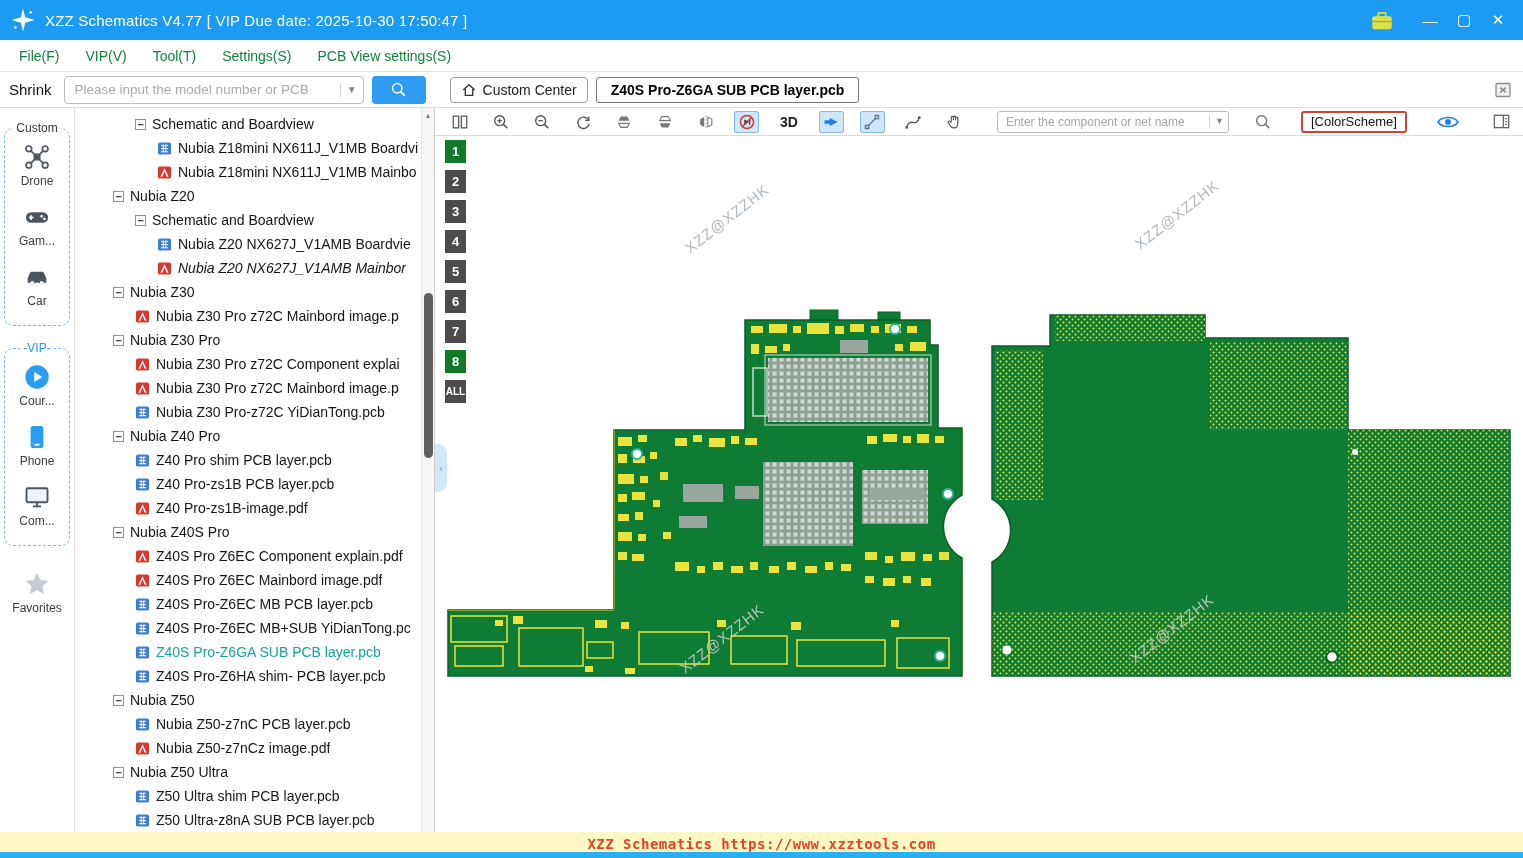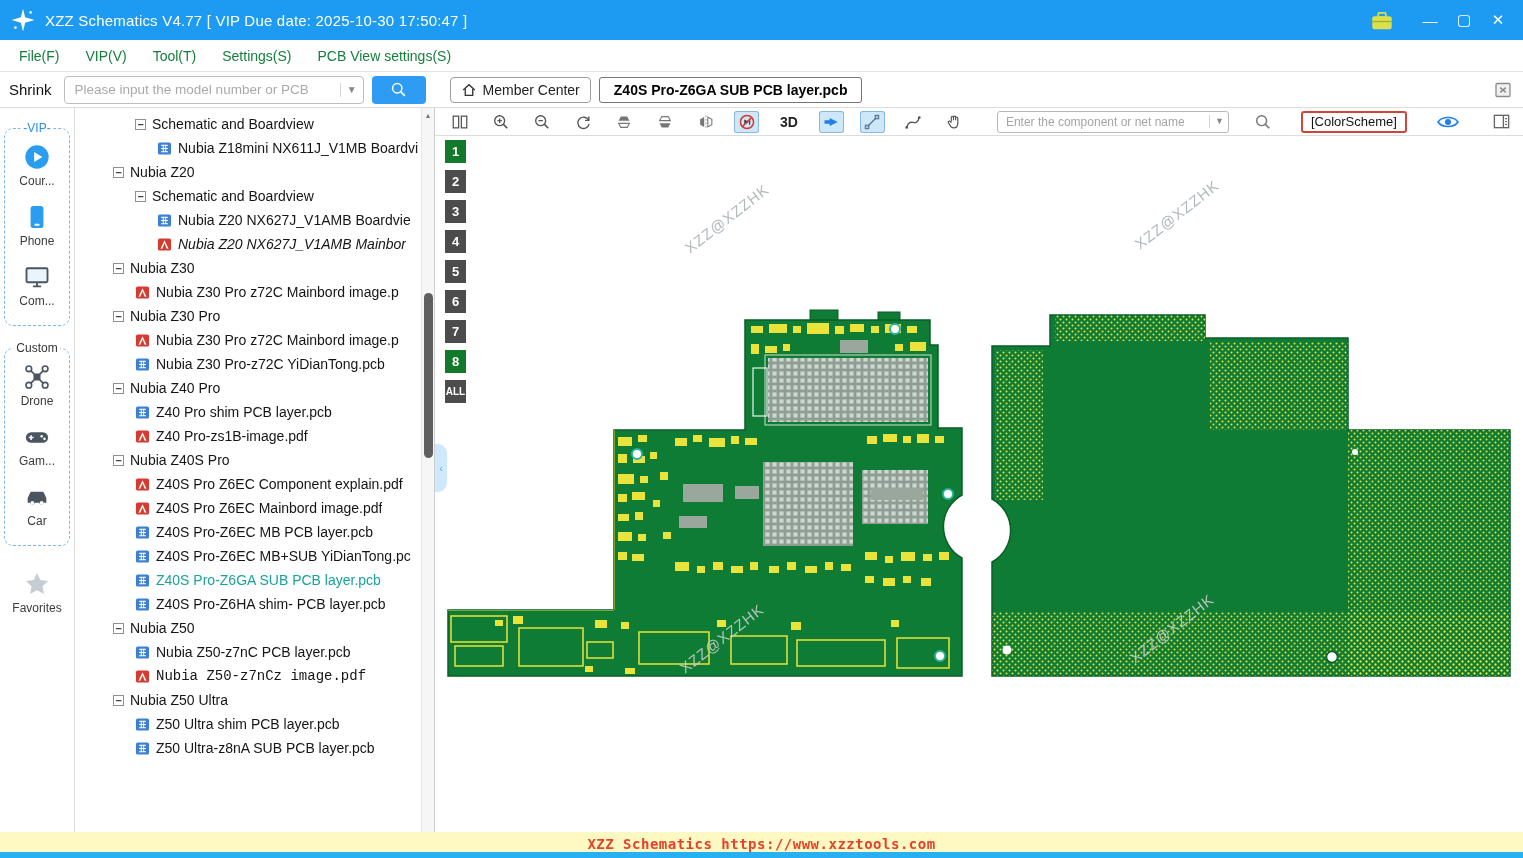--- a/index.html
+++ b/index.html
@@ -149,59 +149,35 @@
       <svg viewBox="0 0 20 20">
           <circle cx="8.5" cy="8.5" r="5.5" fill="none" stroke="#fff" stroke-width="1.8"></circle>
           <path d="M12.8 12.8 L17.5 17.5" stroke="#fff" stroke-width="2"></path>
         </svg>
     </button>
     <div class="member">
       <svg viewBox="0 0 18 18">
           <path d="M2.5 9 L9 3 L15.5 9" fill="none" stroke="#333" stroke-width="1.5"></path>
           <path d="M4.8 8 V15 H13.2 V8" fill="none" stroke="#333" stroke-width="1.5"></path>
         </svg>
-      <span>Member Center</span>
+      <span>Custom Center</span>
     </div>
     <div class="tab">Z40S Pro-Z6GA SUB PCB layer.pcb</div>
     <span class="topspacer"></span>
     <span class="tb-right">
       <svg viewBox="0 0 20 20">
           <rect x="3" y="3.5" width="14" height="13" rx="1" fill="#f0f0f0" stroke="#8c8c8c" stroke-width="1.3"></rect>
           <path d="M7.2 7.7 l5.6 4.6 M12.8 7.7 l-5.6 4.6" stroke="#8c8c8c" stroke-width="1.5"></path>
         </svg>
     </span>
   </div>
 
   <div class="main">
 
     <div class="sidebar">
-      <div class="sbgroup">
-        <span class="sblegend vip">-VIP-</span>
-        <div class="sbitem">
-          <span class="sbicon"><svg viewBox="0 0 24 24">
-                <circle cx="12" cy="12" r="10" fill="#2b9df0"></circle>
-                <path d="M9.6 7.8 l7 4.2 -7 4.2 Z" fill="#fff"></path>
-              </svg></span>
-          <span class="sblabel">Cour...</span>
-        </div>
-        <div class="sbitem">
-          <span class="sbicon"><svg viewBox="0 0 24 24">
-                <rect x="6.5" y="2.5" width="11" height="19" rx="2.5" fill="#2b9df0"></rect>
-                <rect x="9.8" y="17.8" width="4.4" height="1.7" rx="0.8" fill="#fff"></rect>
-              </svg></span>
-          <span class="sblabel">Phone</span>
-        </div>
-        <div class="sbitem">
-          <span class="sbicon"><svg viewBox="0 0 24 24">
-                <rect x="3" y="4.5" width="18" height="12" rx="1" fill="#eaf4fd" stroke="#4a5560" stroke-width="1.6"></rect>
-                <path d="M8.5 20 h7 M12 16.5 v3.5" stroke="#4a5560" stroke-width="1.6" fill="none"></path>
-              </svg></span>
-          <span class="sblabel">Com...</span>
-        </div>
-      </div>
       <div class="sbgroup">
         <span class="sblegend custom">Custom</span>
         <div class="sbitem">
           <span class="sbicon"><svg viewBox="0 0 24 24">
                 <circle cx="5" cy="5" r="2.4" fill="none" stroke="#4a5560" stroke-width="1.4"></circle>
                 <circle cx="19" cy="5" r="2.4" fill="none" stroke="#4a5560" stroke-width="1.4"></circle>
                 <circle cx="5" cy="19" r="2.4" fill="none" stroke="#4a5560" stroke-width="1.4"></circle>
                 <circle cx="19" cy="19" r="2.4" fill="none" stroke="#4a5560" stroke-width="1.4"></circle>
                 <rect x="9" y="9" width="6" height="6" rx="1.5" fill="#4a5560"></rect>
                 <path d="M6.8 6.8 l3 3 m4.4 0 l3-3 M6.8 17.2 l3-3 m4.4 0 l3 3" stroke="#4a5560" stroke-width="1.4"></path>
@@ -219,20 +195,44 @@
         </div>
         <div class="sbitem">
           <span class="sbicon"><svg viewBox="0 0 24 24">
                 <path d="M4 13 l2-4.5 c.3-.7 1-1 1.7-1 h8.6 c.7 0 1.4.3 1.7 1 L20 13 v4 h-2.2 a2 2 0 0 1 -3.9 0 h-3.8 a2 2 0 0 1 -3.9 0 H4 Z" fill="#4a5560"></path>
                 <circle cx="8" cy="17" r="1.6" fill="#fff"></circle>
                 <circle cx="16" cy="17" r="1.6" fill="#fff"></circle>
               </svg></span>
           <span class="sblabel">Car</span>
         </div>
       </div>
+      <div class="sbgroup">
+        <span class="sblegend vip">-VIP-</span>
+        <div class="sbitem">
+          <span class="sbicon"><svg viewBox="0 0 24 24">
+                <circle cx="12" cy="12" r="10" fill="#2b9df0"></circle>
+                <path d="M9.6 7.8 l7 4.2 -7 4.2 Z" fill="#fff"></path>
+              </svg></span>
+          <span class="sblabel">Cour...</span>
+        </div>
+        <div class="sbitem">
+          <span class="sbicon"><svg viewBox="0 0 24 24">
+                <rect x="6.5" y="2.5" width="11" height="19" rx="2.5" fill="#2b9df0"></rect>
+                <rect x="9.8" y="17.8" width="4.4" height="1.7" rx="0.8" fill="#fff"></rect>
+              </svg></span>
+          <span class="sblabel">Phone</span>
+        </div>
+        <div class="sbitem">
+          <span class="sbicon"><svg viewBox="0 0 24 24">
+                <rect x="3" y="4.5" width="18" height="12" rx="1" fill="#eaf4fd" stroke="#4a5560" stroke-width="1.6"></rect>
+                <path d="M8.5 20 h7 M12 16.5 v3.5" stroke="#4a5560" stroke-width="1.6" fill="none"></path>
+              </svg></span>
+          <span class="sblabel">Com...</span>
+        </div>
+      </div>
       <div class="sbitem favorites">
         <span class="sbicon"><svg viewBox="0 0 24 24">
               <path d="M12 2.5 l2.9 6 6.6 .9 -4.8 4.6 1.2 6.5 -5.9 -3.1 -5.9 3.1 1.2 -6.5 -4.8 -4.6 6.6 -.9 Z" fill="#c7ccd4"></path>
             </svg></span>
         <span class="sblabel">Favorites</span>
       </div>
     </div>
 
     <div class="treepanel">
       <div class="tree">
@@ -240,20 +240,27 @@
             <span class="exp">−</span>
             <span class="tlabel">Schematic and Boardview</span>
           </div>
           <div class="trow" style="padding-left: 82px; align-items: center;">
             <svg class="fico" viewBox="0 0 16 16">
               <rect x="1" y="1.5" width="14" height="13" rx="2" fill="#3f7fd0"></rect>
               <path d="M4.3 4.6h7.4M4.3 8h7.4M4.3 11.4h7.4M6.7 4.6v6.8M9.3 4.6v6.8" stroke="#fff" stroke-width="1.1" fill="none"></path>
             </svg>
             <span class="tlabel">Nubia Z18mini NX611J_V1MB Boardvi</span>
           </div>
+          <div class="trow" style="padding-left: 82px;">
+            <svg class="fico" viewBox="0 0 16 16">
+              <rect x="1" y="1.5" width="14" height="13" rx="2" fill="#d63a2f"></rect>
+              <path d="M8 3.4 L12.3 12.6 H10.4 L8 7 L5.6 12.6 H3.7 Z" fill="#fff"></path>
+            </svg>
+            <span class="tlabel">Nubia Z18mini NX611J_V1MB Mainbo</span>
+          </div>
           <div class="trow" style="padding-left: 38px;">
             <span class="exp">−</span>
             <span class="tlabel">Nubia Z20</span>
           </div>
           <div class="trow" style="padding-left: 60px;">
             <span class="exp">−</span>
             <span class="tlabel">Schematic and Boardview</span>
           </div>
           <div class="trow" style="padding-left: 82px;">
             <svg class="fico" viewBox="0 0 16 16">
@@ -282,20 +289,27 @@
           </div>
           <div class="trow" style="padding-left: 38px;">
             <span class="exp">−</span>
             <span class="tlabel">Nubia Z30 Pro</span>
           </div>
           <div class="trow" style="padding-left: 60px;">
             <svg class="fico" viewBox="0 0 16 16">
               <rect x="1" y="1.5" width="14" height="13" rx="2" fill="#d63a2f"></rect>
               <path d="M8 3.4 L12.3 12.6 H10.4 L8 7 L5.6 12.6 H3.7 Z" fill="#fff"></path>
             </svg>
+            <span class="tlabel">Nubia Z30 Pro z72C Component explai</span>
+          </div>
+          <div class="trow" style="padding-left: 60px;">
+            <svg class="fico" viewBox="0 0 16 16">
+              <rect x="1" y="1.5" width="14" height="13" rx="2" fill="#d63a2f"></rect>
+              <path d="M8 3.4 L12.3 12.6 H10.4 L8 7 L5.6 12.6 H3.7 Z" fill="#fff"></path>
+            </svg>
             <span class="tlabel">Nubia Z30 Pro z72C Mainbord image.p</span>
           </div>
           <div class="trow" style="padding-left: 60px;">
             <svg class="fico" viewBox="0 0 16 16">
               <rect x="1" y="1.5" width="14" height="13" rx="2" fill="#3f7fd0"></rect>
               <path d="M4.3 4.6h7.4M4.3 8h7.4M4.3 11.4h7.4M6.7 4.6v6.8M9.3 4.6v6.8" stroke="#fff" stroke-width="1.1" fill="none"></path>
             </svg>
             <span class="tlabel">Nubia Z30 Pro-z72C YiDianTong.pcb</span>
           </div>
           <div class="trow" style="padding-left: 38px;">
@@ -304,20 +318,27 @@
           </div>
           <div class="trow" style="padding-left: 60px;">
             <svg class="fico" viewBox="0 0 16 16">
               <rect x="1" y="1.5" width="14" height="13" rx="2" fill="#3f7fd0"></rect>
               <path d="M4.3 4.6h7.4M4.3 8h7.4M4.3 11.4h7.4M6.7 4.6v6.8M9.3 4.6v6.8" stroke="#fff" stroke-width="1.1" fill="none"></path>
             </svg>
             <span class="tlabel">Z40 Pro shim PCB layer.pcb</span>
           </div>
           <div class="trow" style="padding-left: 60px;">
             <svg class="fico" viewBox="0 0 16 16">
+              <rect x="1" y="1.5" width="14" height="13" rx="2" fill="#3f7fd0"></rect>
+              <path d="M4.3 4.6h7.4M4.3 8h7.4M4.3 11.4h7.4M6.7 4.6v6.8M9.3 4.6v6.8" stroke="#fff" stroke-width="1.1" fill="none"></path>
+            </svg>
+            <span class="tlabel">Z40 Pro-zs1B PCB layer.pcb</span>
+          </div>
+          <div class="trow" style="padding-left: 60px;">
+            <svg class="fico" viewBox="0 0 16 16">
               <rect x="1" y="1.5" width="14" height="13" rx="2" fill="#d63a2f"></rect>
               <path d="M8 3.4 L12.3 12.6 H10.4 L8 7 L5.6 12.6 H3.7 Z" fill="#fff"></path>
             </svg>
             <span class="tlabel">Z40 Pro-zs1B-image.pdf</span>
           </div>
           <div class="trow" style="padding-left: 38px;">
             <span class="exp">−</span>
             <span class="tlabel">Nubia Z40S Pro</span>
           </div>
           <div class="trow" style="padding-left: 60px;">
@@ -366,21 +387,21 @@
             <span class="exp">−</span>
             <span class="tlabel">Nubia Z50</span>
           </div>
           <div class="trow" style="padding-left: 60px;">
             <svg class="fico" viewBox="0 0 16 16">
               <rect x="1" y="1.5" width="14" height="13" rx="2" fill="#3f7fd0"></rect>
               <path d="M4.3 4.6h7.4M4.3 8h7.4M4.3 11.4h7.4M6.7 4.6v6.8M9.3 4.6v6.8" stroke="#fff" stroke-width="1.1" fill="none"></path>
             </svg>
             <span class="tlabel">Nubia Z50-z7nC PCB layer.pcb</span>
           </div>
-          <div class="trow" style="padding-left: 60px; font-family: Liberation Mono, monospace;">
+          <div class="trow" style="padding-left: 60px;">
             <svg class="fico" viewBox="0 0 16 16">
               <rect x="1" y="1.5" width="14" height="13" rx="2" fill="#d63a2f"></rect>
               <path d="M8 3.4 L12.3 12.6 H10.4 L8 7 L5.6 12.6 H3.7 Z" fill="#fff"></path>
             </svg>
             <span class="tlabel">Nubia Z50-z7nCz image.pdf</span>
           </div>
           <div class="trow" style="padding-left: 38px;">
             <span class="exp">−</span>
             <span class="tlabel">Nubia Z50 Ultra</span>
           </div>

